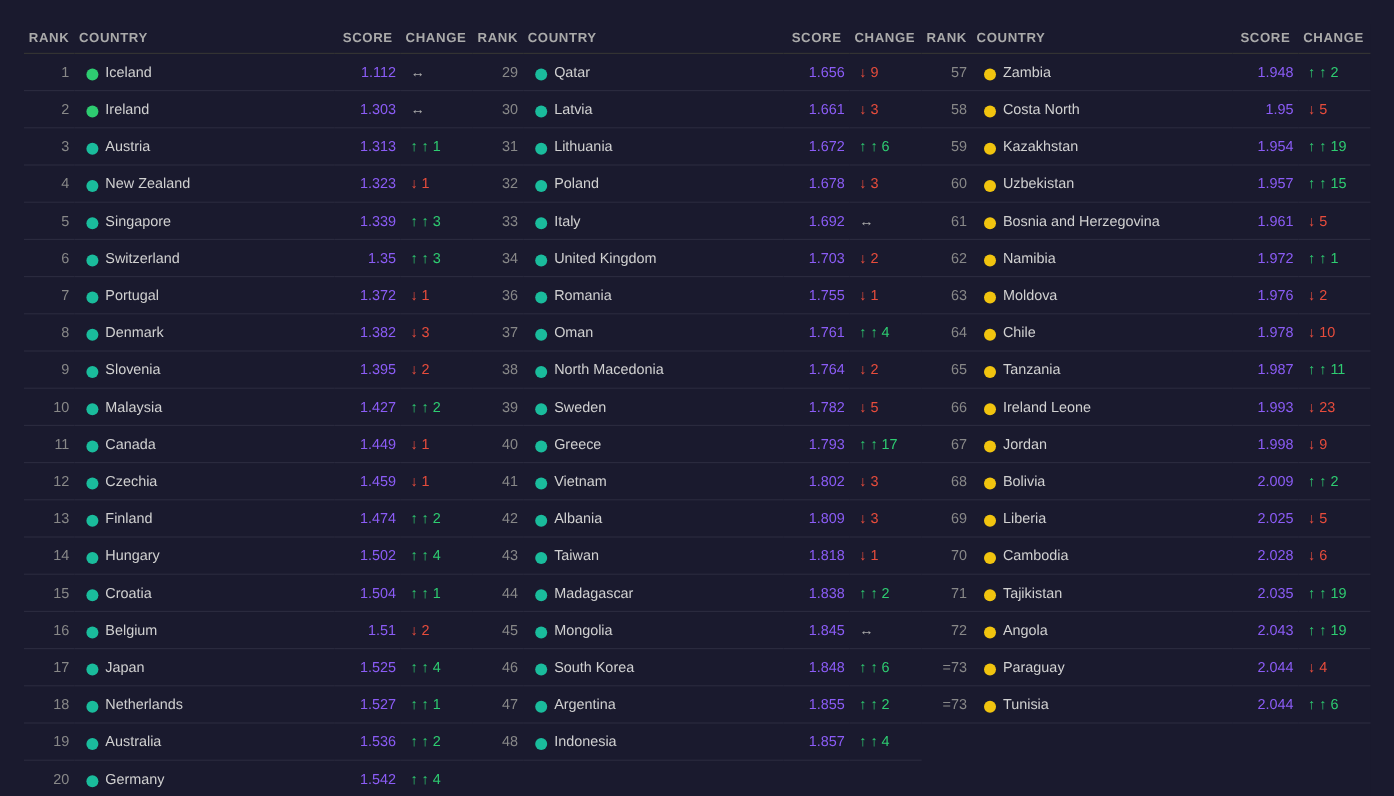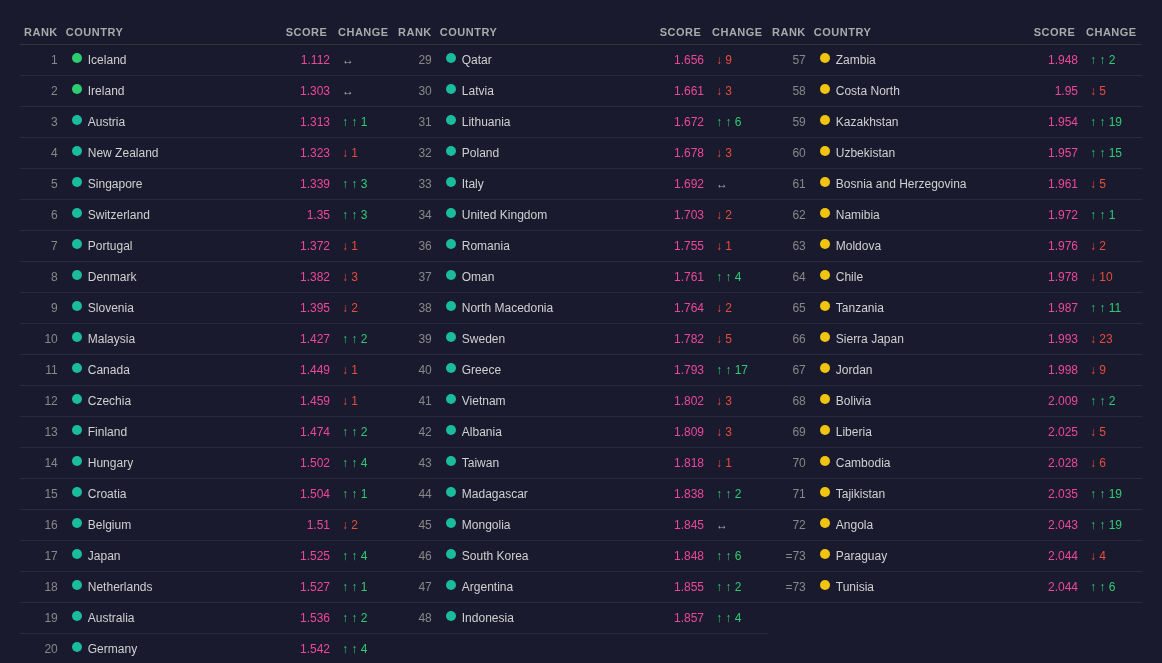--- a/index.html
+++ b/index.html
@@ -42,39 +42,39 @@
       color: #d0d0d0;
     }
     .rank-cell {
       color: #888;
       text-align: right;
       width: 30px;
       font-size: 12px;
     }
     .country-cell {
       display: flex;
-      align-items: flex-start;
+      align-items: flex-end;
       gap: 6px;
       padding: 4px 6px;
       min-width: 130px;
     }
     .dot {
       width: 10px;
       height: 10px;
       border-radius: 50%;
       flex-shrink: 0;
       display: inline-block;
     }
     .dot-green { background: #2ecc71; }
     .dot-teal { background: #1abc9c; }
     .dot-yellow { background: #f1c40f; }
     .score-cell {
       text-align: right;
       font-size: 12px;
-      color: #ec4899;
+      color: #8b5cf6;
       width: 55px;
     }
     .change-cell {
       text-align: left;
       padding-left: 8px;
       width: 60px;
       font-size: 12px;
     }
     .change-up { color: #2ecc71; }
     .change-down { color: #e74c3c; }
@@ -651,21 +651,21 @@
               </div>
             </td>
             <td class="score-cell">1.987</td>
             <td class="change-cell"><span class="arrow-up change-up">↑ 11</span></td>
           </tr>
           <tr>
             <td class="rank-cell">66</td>
             <td>
               <div class="country-cell">
                 <span class="dot dot-yellow"></span>
-                <span class="country-name">Sierra Japan</span>
+                <span class="country-name">Ireland Leone</span>
               </div>
             </td>
             <td class="score-cell">1.993</td>
             <td class="change-cell"><span class="change-down">↓ 23</span></td>
           </tr>
           <tr>
             <td class="rank-cell">67</td>
             <td>
               <div class="country-cell">
                 <span class="dot dot-yellow"></span>

